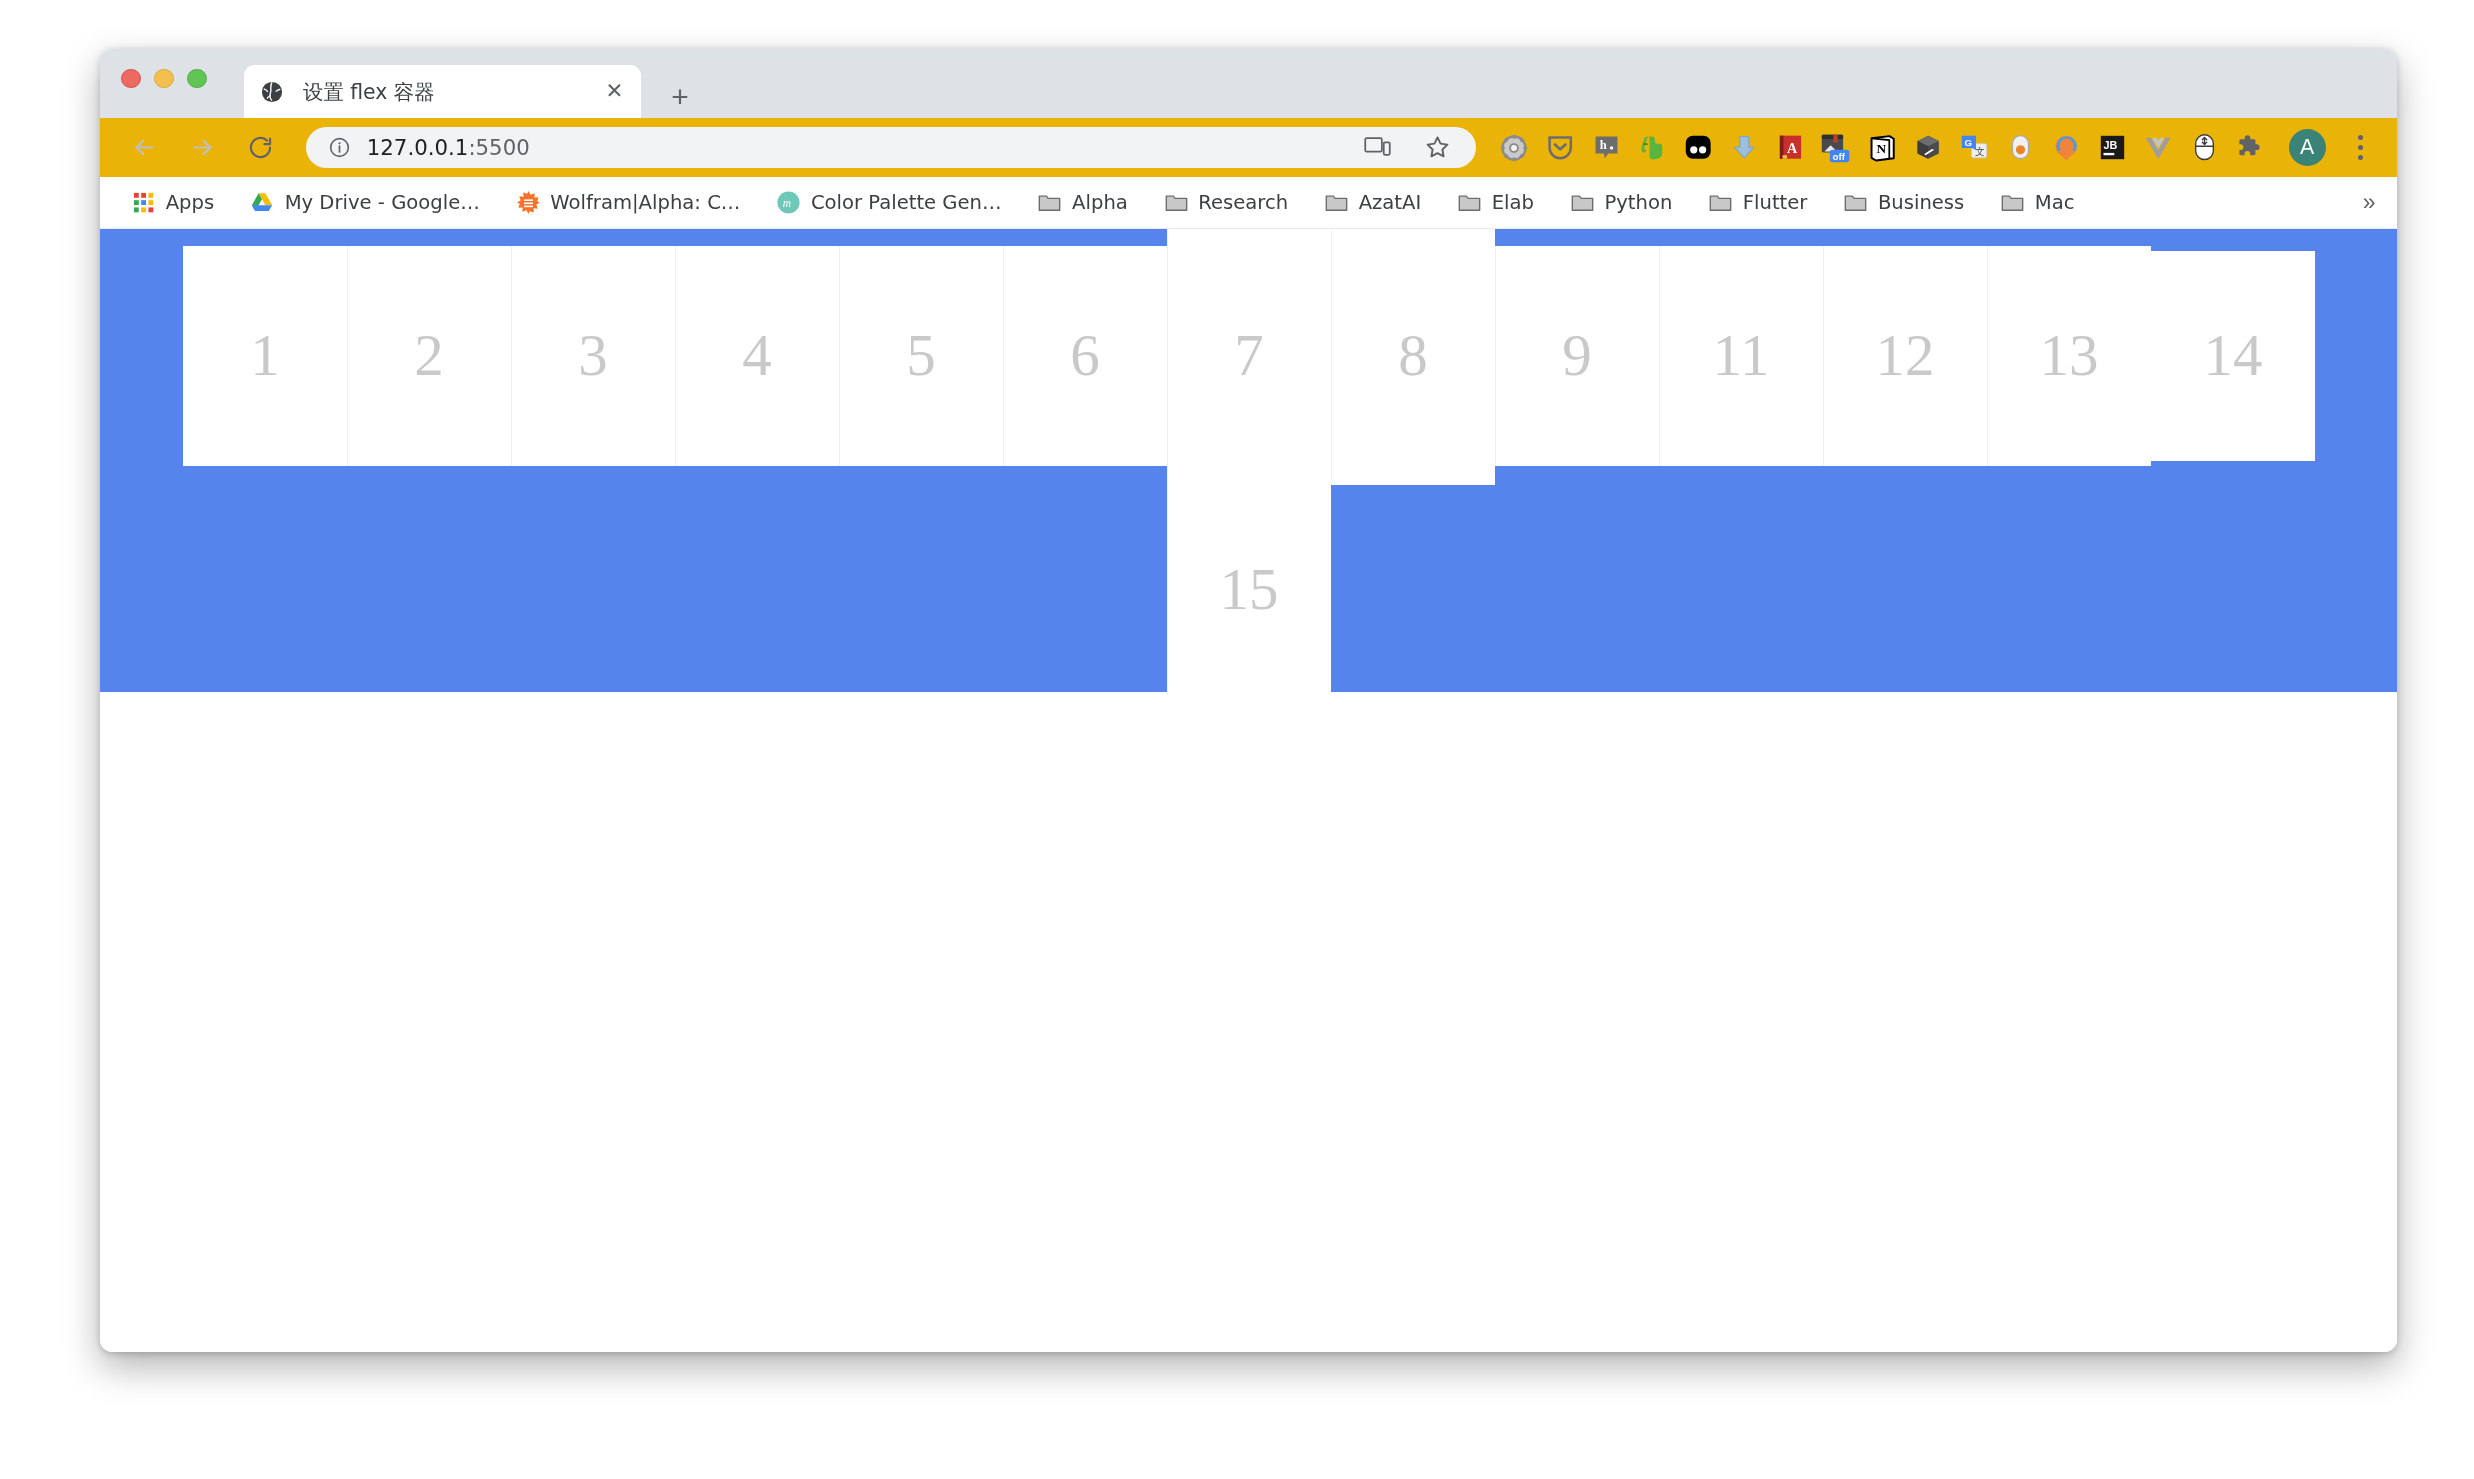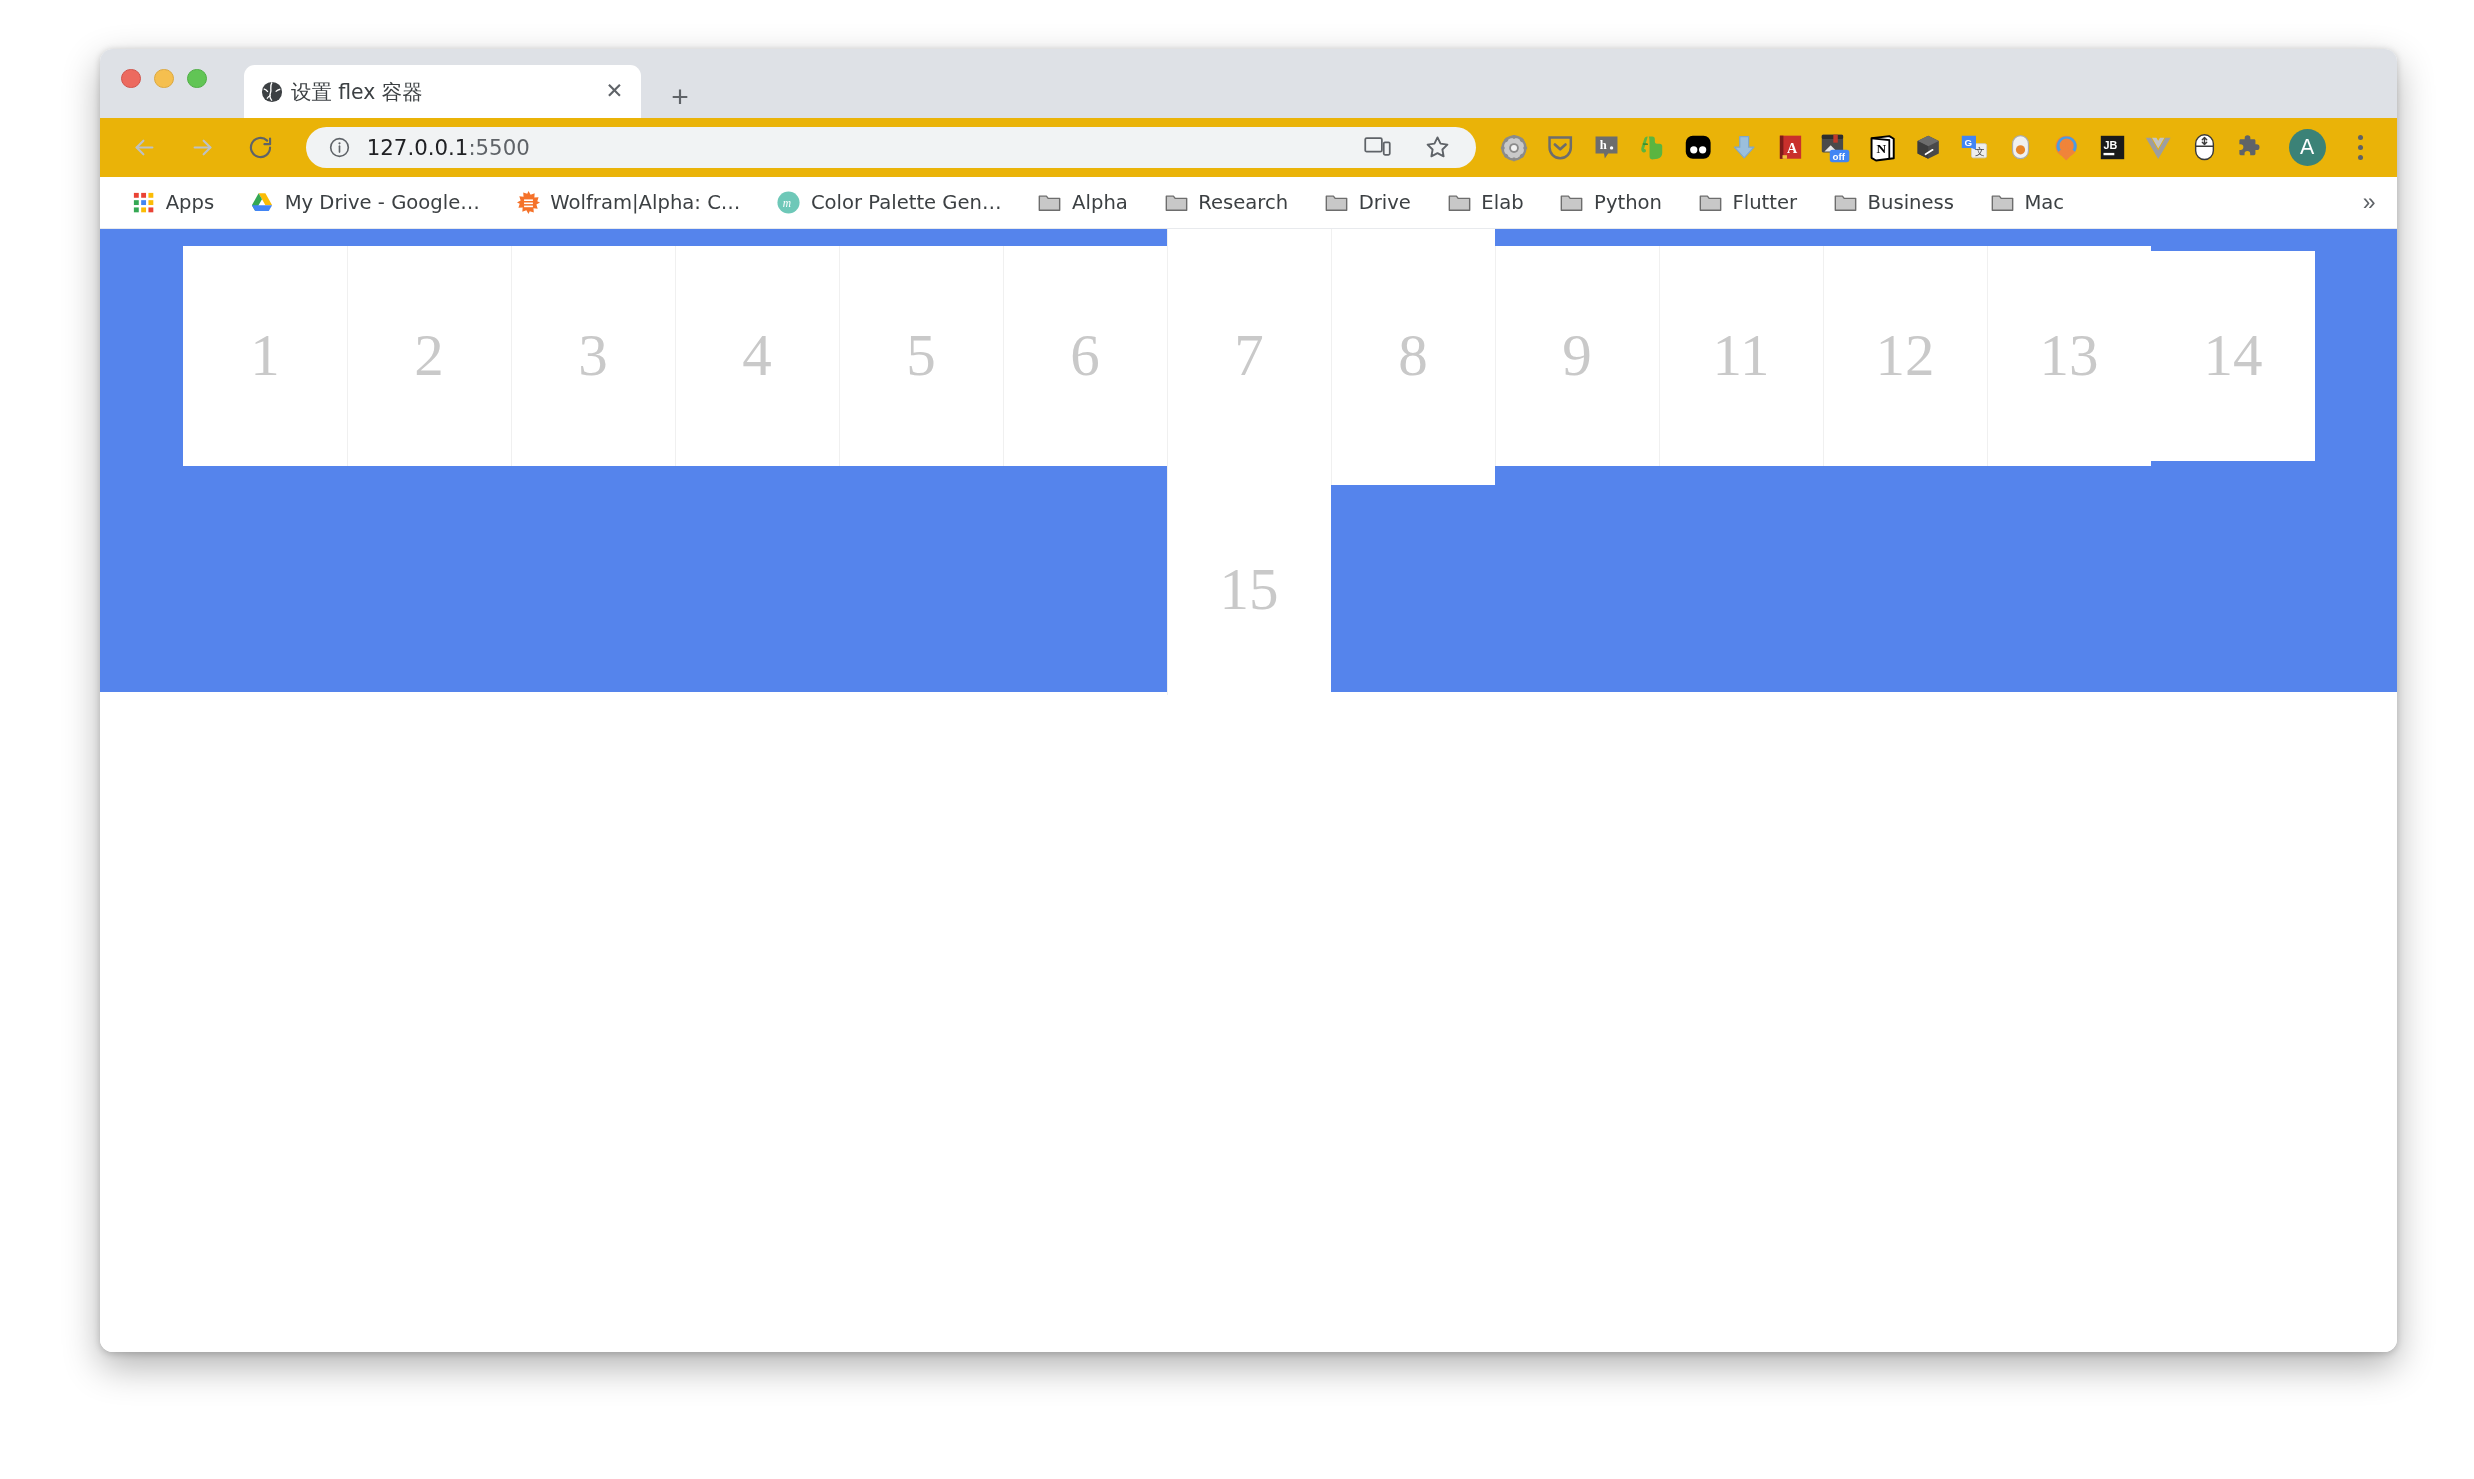--- a/index.html
+++ b/index.html
@@ -58,21 +58,21 @@
     position: absolute;
     left: 144px;
     top: 16px;
     width: 397px;
     height: 53px;
     background: #ffffff;
     border-radius: 10.7px 10.7px 0 0;
     display: flex;
     align-items: center;
     padding: 0 14.2px 0 16px;
-    gap: 8px;
+    gap: 20px;
   }
   .tab-favicon {
     width: 23px; height: 23px; flex: 0 0 auto;
     display:flex; align-items:center; justify-content:center;
   }
   .tab-title {
     flex: 1 1 auto;
     font-size: 20.4px;
     color: #3c4043;
     white-space: nowrap;
@@ -540,21 +540,21 @@
         </span>
         <span class="bm-label">Research</span>
       </div>
 
       <div class="bookmark">
         <span class="bm-icon">
           <svg width="23" height="19.6" viewBox="0 0 26 22">
               <path d="M1.5 3.5h8l2 2.5h13v13.5h-23z" fill="#c8c8c8" stroke="#6d6d6d" stroke-width="1.6" stroke-linejoin="round"></path>
             </svg>
         </span>
-        <span class="bm-label">Drive</span>
+        <span class="bm-label">AzatAI</span>
       </div>
 
       <div class="bookmark">
         <span class="bm-icon">
           <svg width="23" height="19.6" viewBox="0 0 26 22">
               <path d="M1.5 3.5h8l2 2.5h13v13.5h-23z" fill="#c8c8c8" stroke="#6d6d6d" stroke-width="1.6" stroke-linejoin="round"></path>
             </svg>
         </span>
         <span class="bm-label">Elab</span>
       </div>

